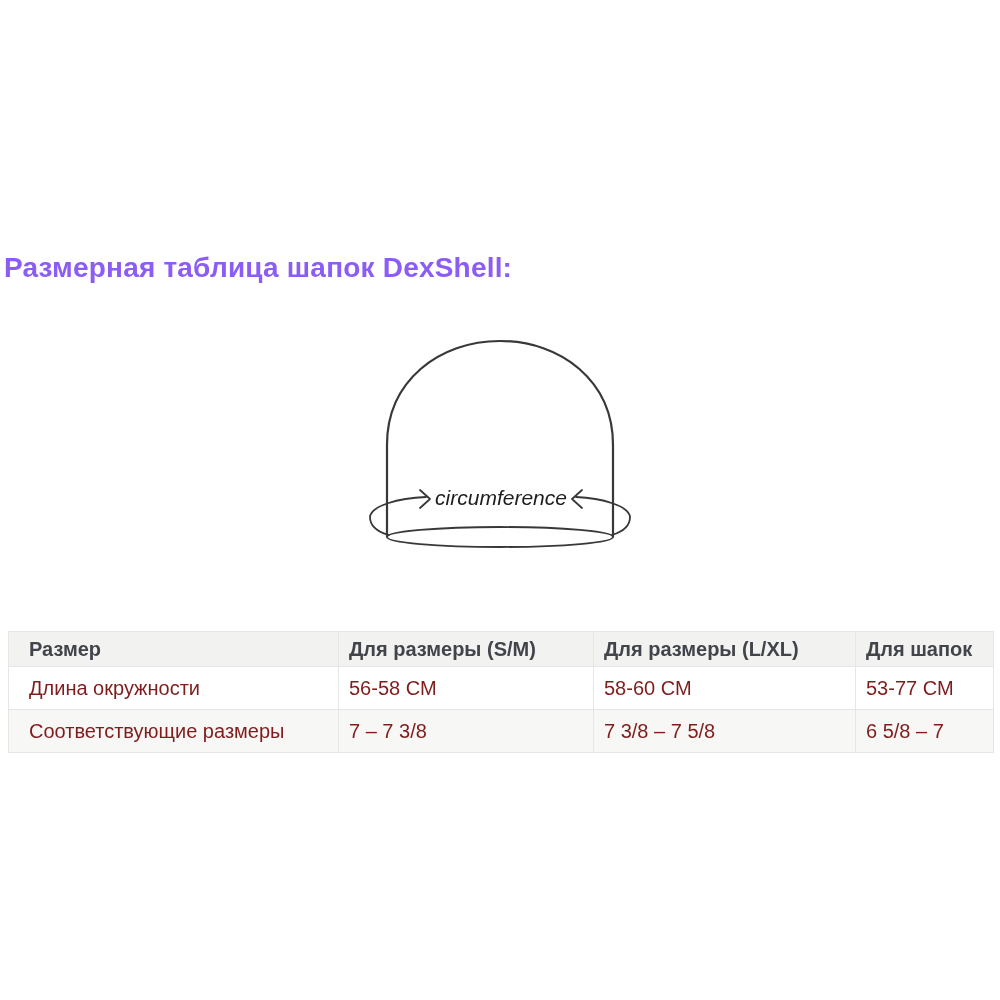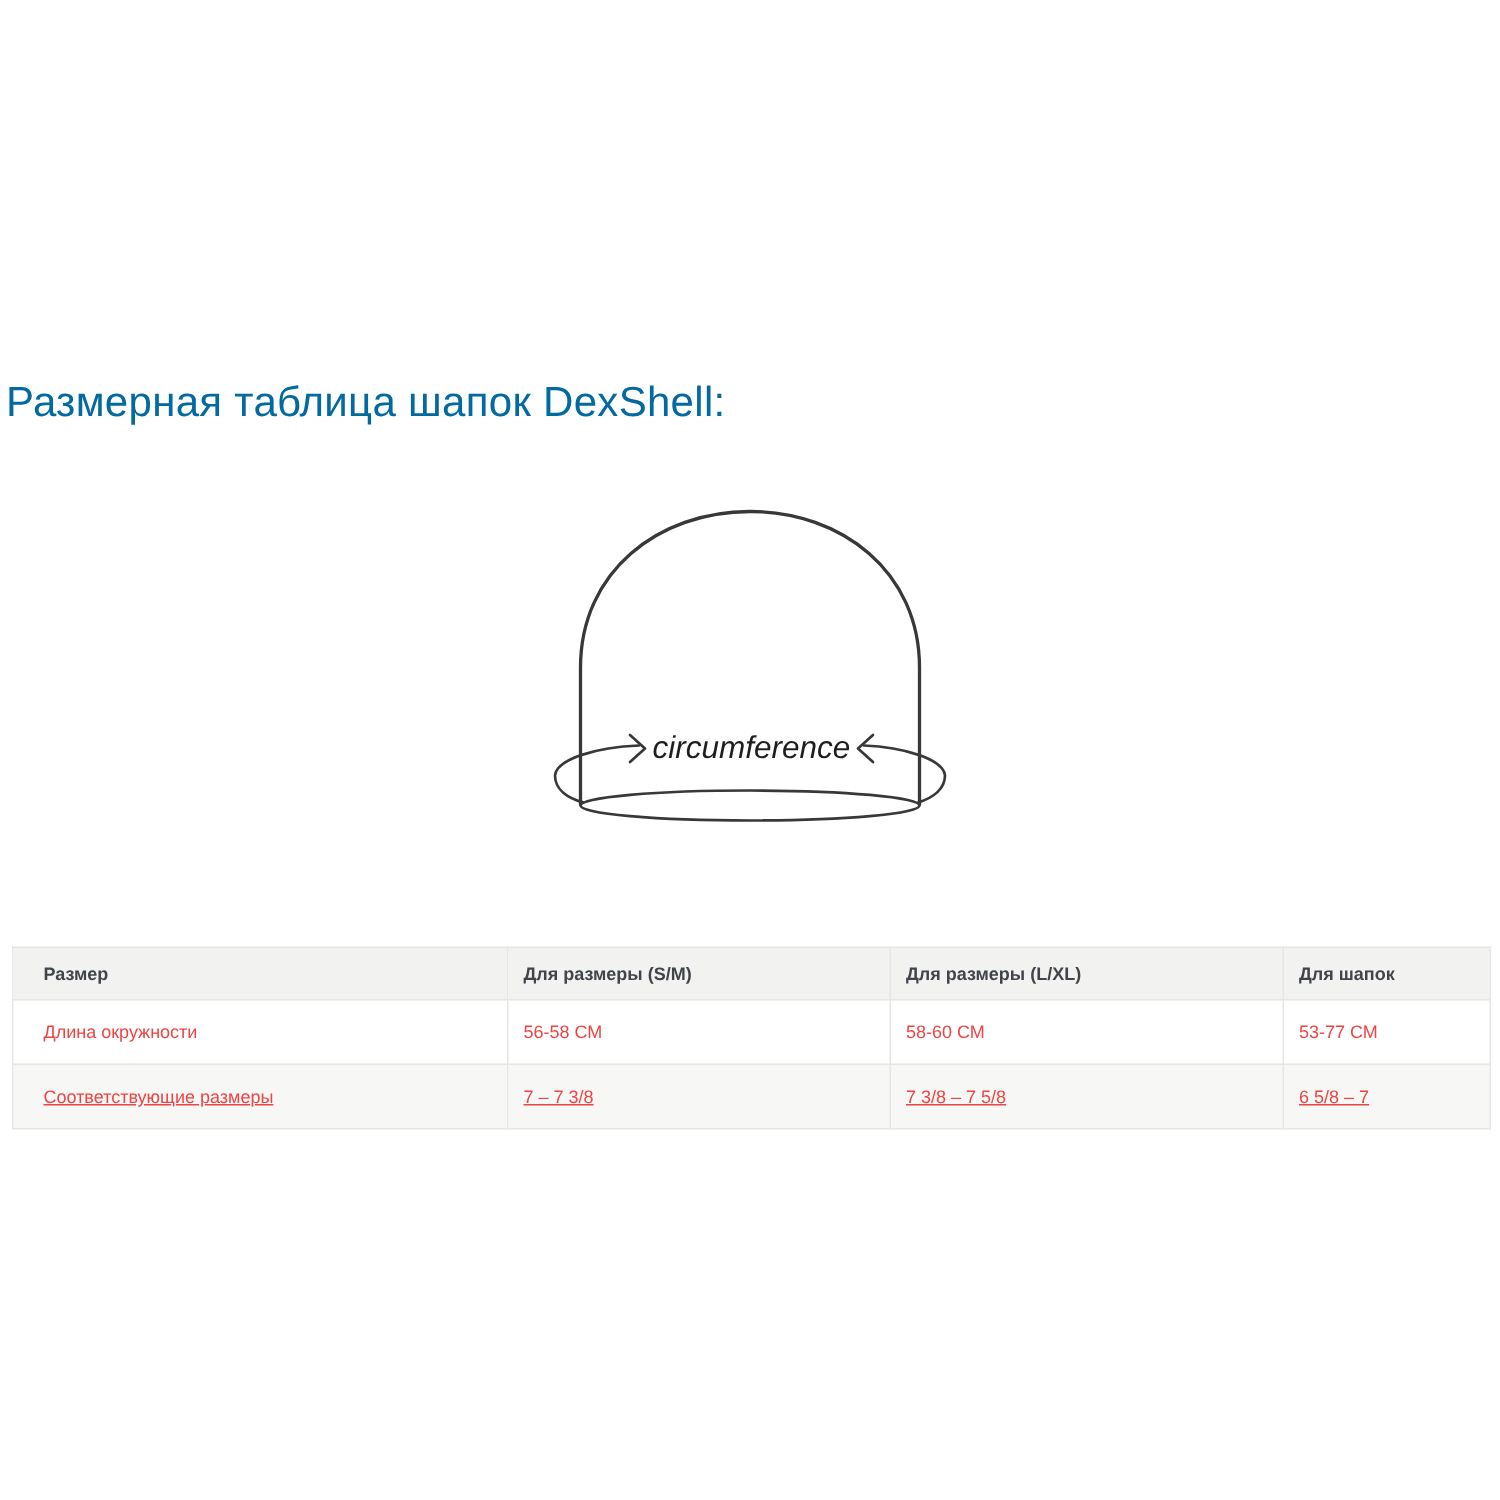--- a/index.html
+++ b/index.html
@@ -5,49 +5,49 @@
   * { margin: 0; padding: 0; box-sizing: border-box; }
   html, body { background: #ffffff; }
   body {
     font-family: "Liberation Sans", "DejaVu Sans", sans-serif;
     width: 1000px; height: 1000px; position: relative; overflow: hidden;
   }
   .page { position: absolute; inset: 0; background: #ffffff; }
 
   .page-title {
     position: absolute; left: 4px; top: 250px; width: 960px;
-    font-size: 28px; font-weight: normal; color: #0369a1;
+    font-size: 28px; font-weight: bold; color: #8b5cf6;
     letter-spacing: 0.2px; line-height: 36px;
   }
 
   .hat-diagram {
     position: absolute; left: 360px; top: 336px; width: 280px; height: 228px; font-style: italic;
   }
   .hat-diagram svg { display: block; width: 100%; height: 100%; }
   .hat-diagram text {
     font-family: "Liberation Sans", "DejaVu Sans", sans-serif;
     font-size: 21px; fill: #1e1e1e;
   }
 
   .table-wrap { position: absolute; left: 8px; top: 631px; width: 985px; }
   table.size-table {
     width: 100%; border-collapse: collapse; table-layout: fixed;
-    font-size: 12px;
+    font-size: 20px;
     padding-left: 16px;
   }
   table.size-table th, table.size-table td {
     border: 1px solid #e6e6e4; text-align: left; vertical-align: middle;
     padding: 10px 10px; line-height: 20px; overflow: hidden; white-space: nowrap;
   }
   table.size-table th {
     background: #f2f2f0; color: #41454b; font-weight: bold; padding: 7px 10px;
   }
-  table.size-table td { color: #ef4444; font-weight: normal; padding: 11px 10px; }
+  table.size-table td { color: #7f1d1d; font-weight: normal; padding: 11px 10px; }
   table.size-table th:first-child, table.size-table td:first-child { padding-left: 20px; }
-  table.size-table tbody tr:nth-child(2) td { background: #f7f7f5; text-decoration: underline; }
+  table.size-table tbody tr:nth-child(2) td { background: #f7f7f5; }
 </style>
 </head>
 <body>
 
 <div class="page">
 
   <h2 class="page-title">Размерная таблица шапок DexShell:</h2>
 
   <div class="hat-diagram">
     <svg viewBox="0 0 280 228">

